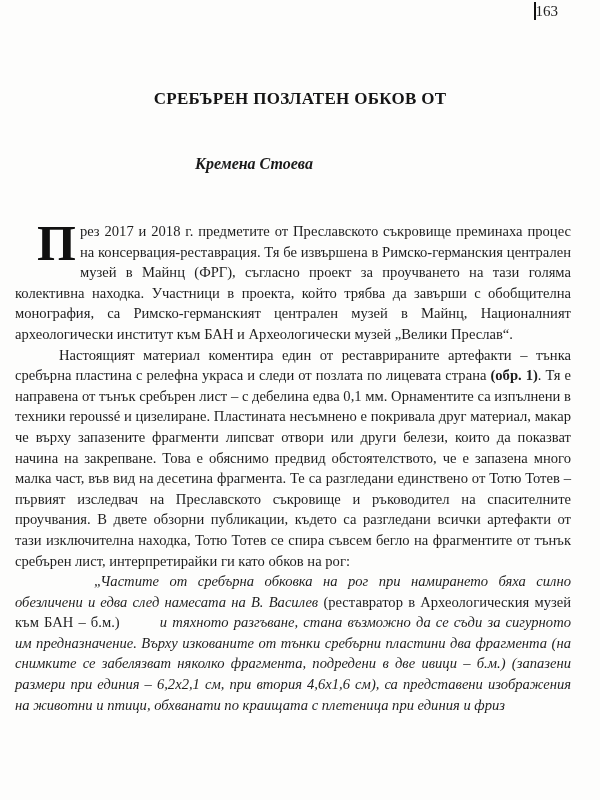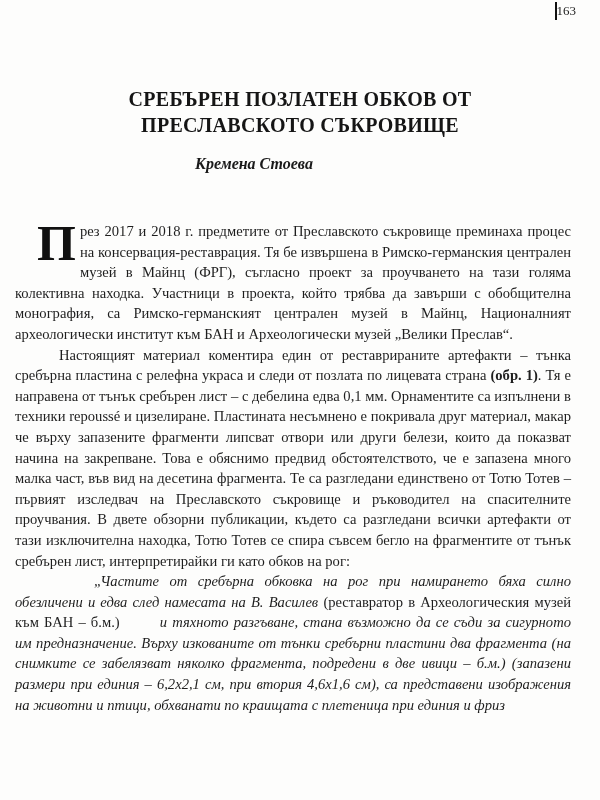--- a/index.html
+++ b/index.html
@@ -4,29 +4,29 @@
 <style>
   html, body { margin:0; padding:0; }
   body {
     width:600px; height:800px; overflow:hidden;
     background:#fdfdfc;
     font-family: "Liberation Serif", "DejaVu Serif", serif;
     color:#1c1c1c;
     position:relative;
   }
   .page-num {
-    position:absolute; top:2px; right:24px;
+    position:absolute; top:2px; right:42px;
     display:flex; align-items:center; gap:0;
-    font-size:13px; color:#222;
+    font-size:15px; color:#222;
   }
   .page-num .bar { width:2px; height:18px; background:#111; }
   .title {
     position:absolute; top:86px; left:0; width:600px;
     text-align:center; font-weight:bold;
-    font-size:20px; line-height:26px; letter-spacing:0.3px;
+    font-size:17px; line-height:26px; letter-spacing:0.3px;
     color:#151515;
   }
   .author {
     position:absolute; top:152px; left:0; width:508px;
     text-align:center; font-style:italic; font-weight:bold;
     font-size:16px; line-height:23px; color:#1a1a1a;
   }
   .body {
     position:absolute; top:221px; left:15px; width:556px;
     font-size:14.6px; line-height:20.6px;
@@ -45,21 +45,20 @@
 </head>
 <body>
 
 <div class="page-num">
   <span class="bar"></span>
   <span>163</span>
 </div>
 
 <div class="title">
   <div>СРЕБЪРЕН ПОЗЛАТЕН ОБКОВ ОТ</div>
-  <div>ПРЕСЛАВСКОТО СЪКРОВИЩЕ</div>
 </div>
 
 <div class="author">
   <div>Кремена Стоева</div>
 </div>
 
 <div class="body">
   <p>
     <span class="dropcap">П</span><span>рез 2017 и 2018 г. предметите от Преславското съкровище преминаха процес на консервация-реставрация. Тя бе извършена в Римско-германския централен музей в Майнц (ФРГ), съгласно проект за проучването на тази голяма колективна находка. Участници в проекта, който трябва да завърши с обобщителна монография, са Римско-германският централен музей в Майнц, Националният археологически институт към БАН и Археологически музей „Велики Преслав“.</span>
   </p>

